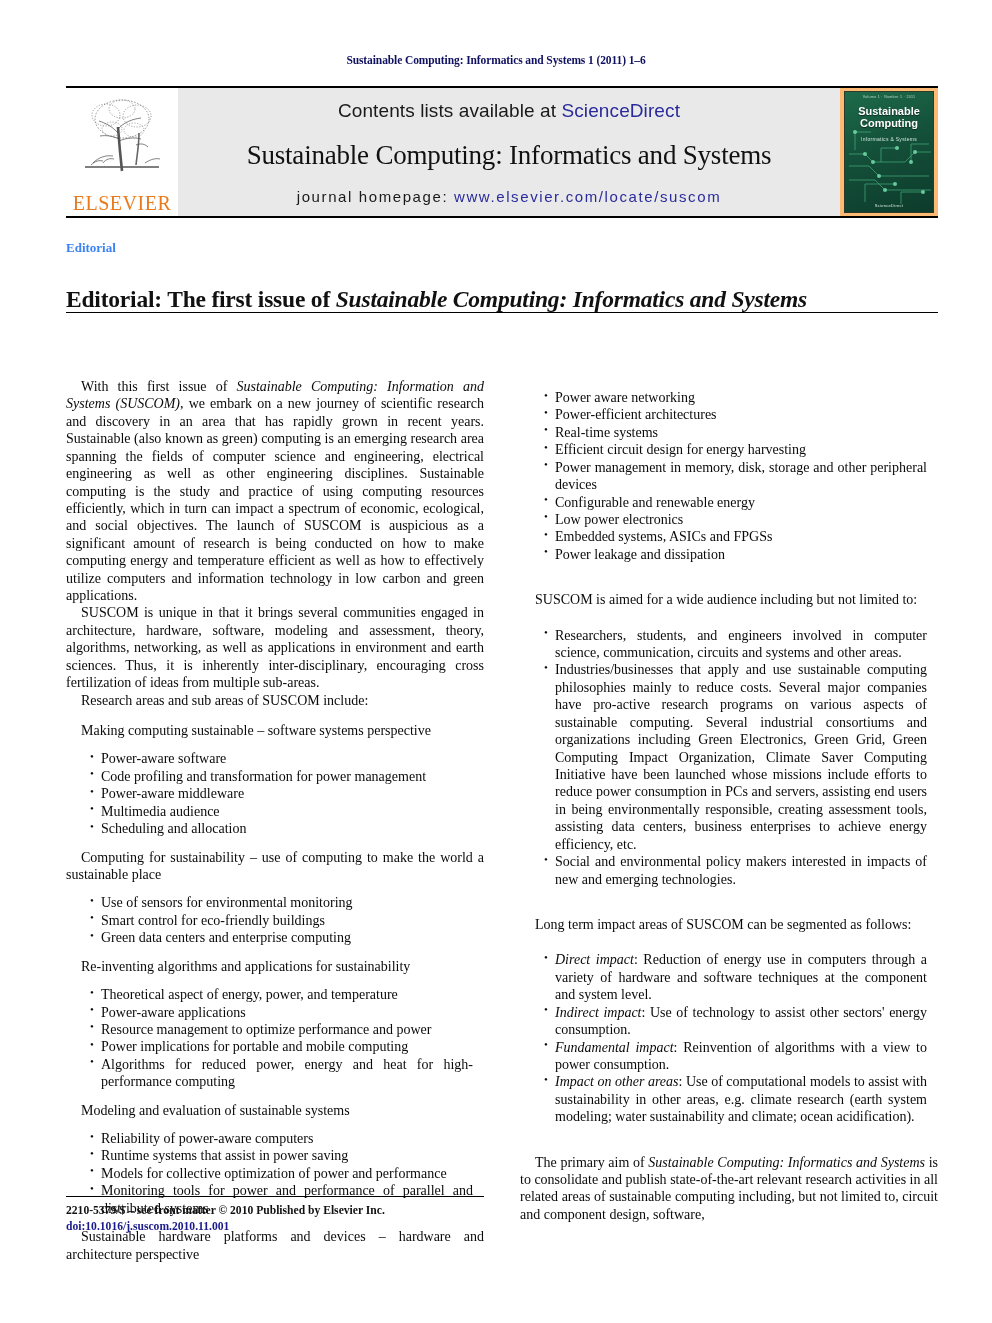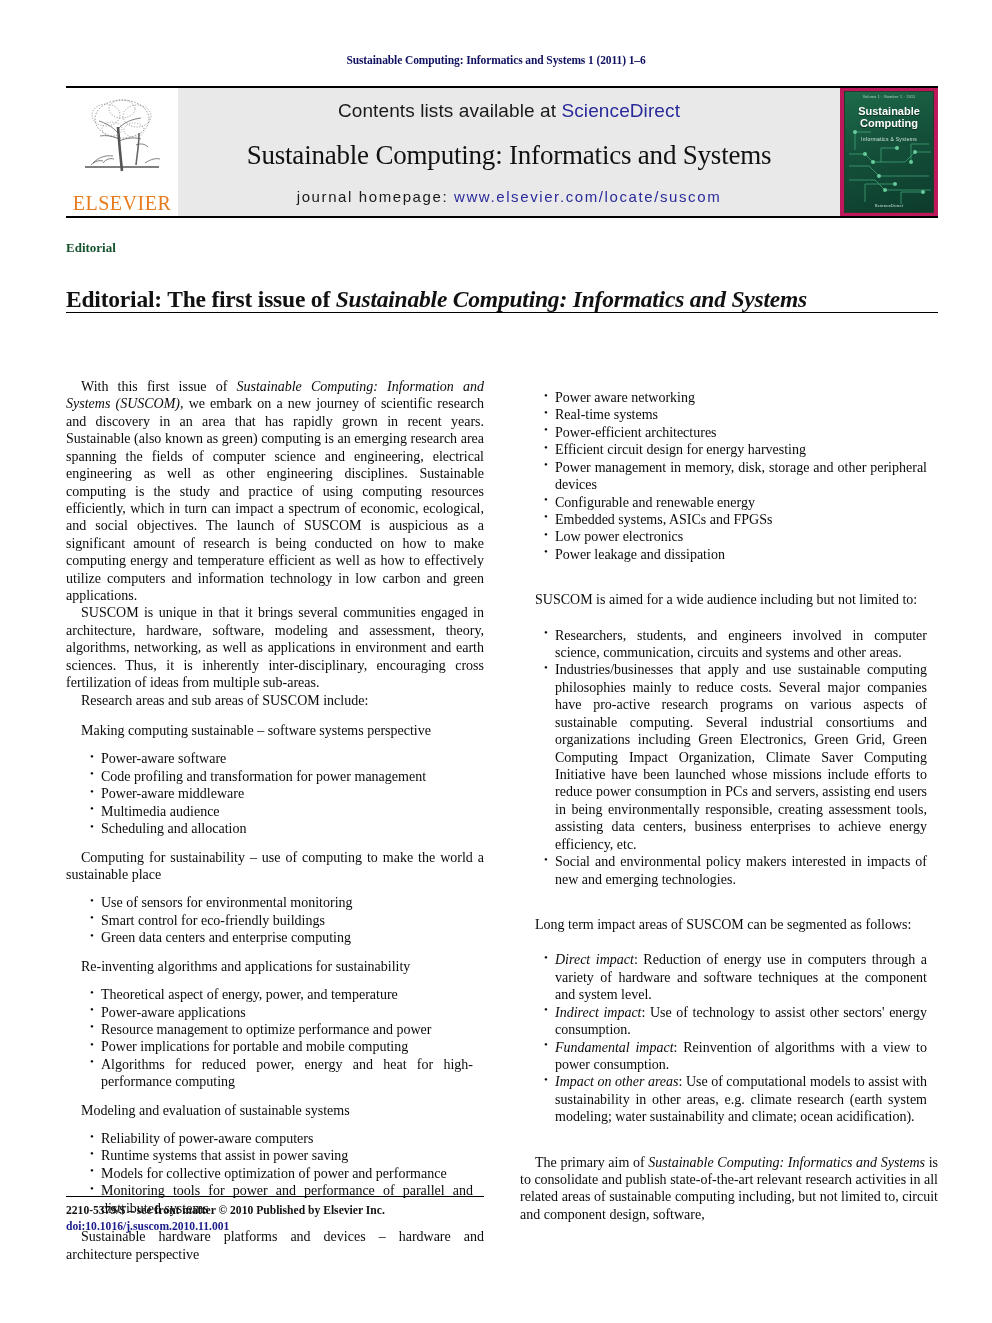--- a/index.html
+++ b/index.html
@@ -100,21 +100,21 @@
   }
   .homepage-line .url {
     color: #2a2a9c;
   }
   .cover-box {
     width: 98px;
     flex: 0 0 98px;
     display: flex;
     align-items: center;
     justify-content: center;
-    background: #be185d;
+    background: #fdba74;
   }
   .cover-thumb {
     width: 88px;
     height: 120px;
     border: 1px solid #2a3b2a;
     position: relative;
     overflow: hidden;
     background: linear-gradient(160deg, #1d6b4a 0%, #14503a 45%, #0d3b2c 100%);
   }
   .cover-title {
@@ -164,21 +164,21 @@
     letter-spacing: .3px;
   }
 
   
   .section-label {
     position: absolute;
     top: 240px;
     left: 66px;
     font-size: 13px;
     font-weight: bold;
-    color: #14532d;
+    color: #3b82f6;
   }
   .article-title {
     position: absolute;
     top: 270px;
     left: 66px;
     width: 872px;
     font-size: 23.5px;
     color: #111;
     letter-spacing: -0.2px;
   }
@@ -386,27 +386,27 @@
           <li>Runtime systems that assist in power saving</li>
           <li>Models for collective optimization of power and performance</li>
           <li>Monitoring tools for power and performance of parallel and distributed systems</li>
         </ul>
         <p class="head-line">Sustainable hardware platforms and devices – hardware and architecture perspective</p>
       </div>
 
     <div class="col" id="right-col">
         <ul class="blist">
           <li>Power aware networking</li>
+          <li>Power-efficient architectures</li>
           <li>Real-time systems</li>
-          <li>Power-efficient architectures</li>
           <li>Efficient circuit design for energy harvesting</li>
           <li>Power management in memory, disk, storage and other peripheral devices</li>
           <li>Configurable and renewable energy</li>
+          <li>Low power electronics</li>
           <li>Embedded systems, ASICs and FPGSs</li>
-          <li>Low power electronics</li>
           <li>Power leakage and dissipation</li>
         </ul>
         <div class="gap-l"></div>
         <p><span>SUSCOM is aimed for a wide audience including but not limited to:</span></p>
         <div class="gap-s"></div>
         <ul class="blist">
           <li><span>Researchers, students, and engineers involved in computer science, communication, circuits and systems and other areas.</span></li>
           <li><span>Industries/businesses that apply and use sustainable computing philosophies mainly to reduce costs. Several major companies have pro-active research programs on various aspects of sustainable computing. Several industrial consortiums and organizations including Green Electronics, Green Grid, Green Computing Impact Organization, Climate Saver Computing Initiative have been launched whose missions include efforts to reduce power consumption in PCs and servers, assisting end users in being environmentally responsible, creating assessment tools, assisting data centers, business enterprises to achieve energy efficiency, etc.</span></li>
           <li><span>Social and environmental policy makers interested in impacts of new and emerging technologies.</span></li>
         </ul>

